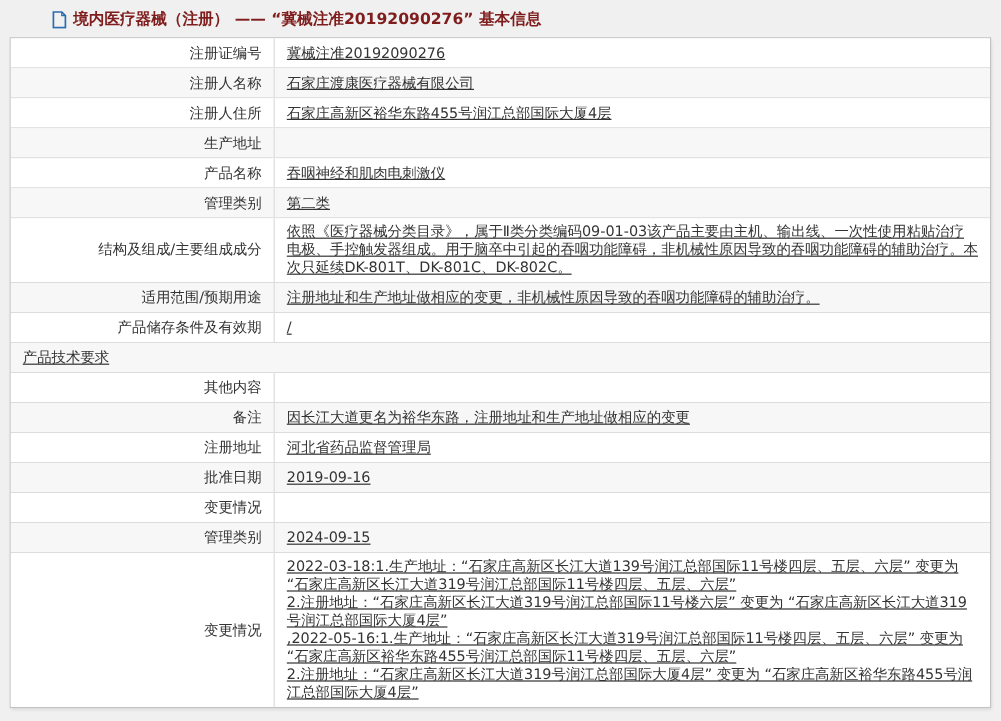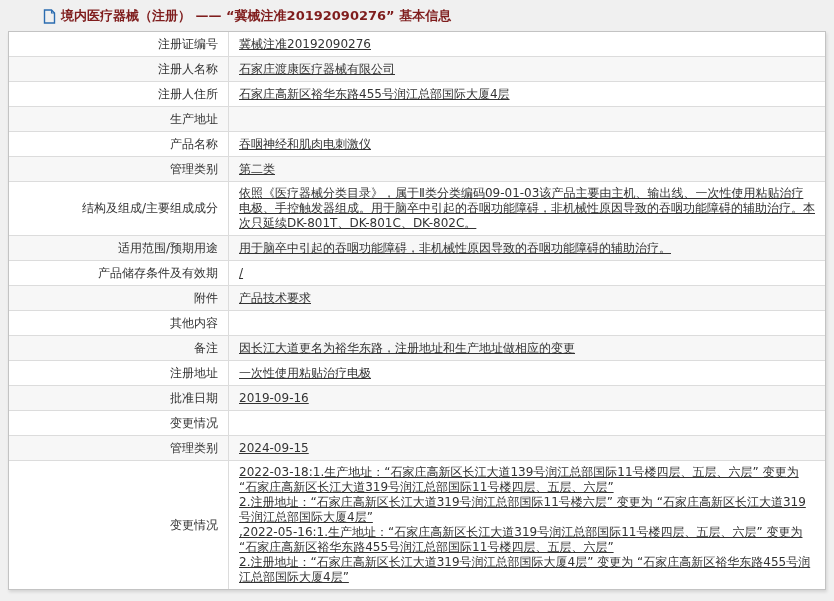--- a/index.html
+++ b/index.html
@@ -97,33 +97,32 @@
   <div class="row">
     <div class="cell label">结构及组成/主要组成成分</div>
     <div class="cell value">
         <span class="val-text">依照《医疗器械分类目录》，属于Ⅱ类分类编码09-01-03该产品主要由主机、输出线、一次性使用粘贴治疗电极、手控触发器组成。用于脑卒中引起的吞咽功能障碍，非机械性原因导致的吞咽功能障碍的辅助治疗。本次只延续DK-801T、DK-801C、DK-802C。</span>
       </div>
   </div>
 
   <div class="row">
     <div class="cell label">适用范围/预期用途</div>
     <div class="cell value">
-        <span class="val-text">用于脑卒中引起的吞咽功能障碍，非机械性原因导致的吞咽功能障碍的辅助治疗。</span>
+        <span class="val-text">注册地址和生产地址做相应的变更，非机械性原因导致的吞咽功能障碍的辅助治疗。</span>
       </div>
   </div>
 
   <div class="row">
     <div class="cell label">产品储存条件及有效期</div>
     <div class="cell value">
         <span class="val-text">/</span>
       </div>
   </div>
 
   <div class="row">
-    <div class="cell label">附件</div>
     <div class="cell value">
         <span class="val-text">产品技术要求</span>
       </div>
   </div>
 
   <div class="row">
     <div class="cell label">其他内容</div>
     <div class="cell value">
         <span class="val-text"></span>
       </div>
@@ -132,21 +131,21 @@
   <div class="row">
     <div class="cell label">备注</div>
     <div class="cell value">
         <span class="val-text">因长江大道更名为裕华东路，注册地址和生产地址做相应的变更</span>
       </div>
   </div>
 
   <div class="row">
     <div class="cell label">注册地址</div>
     <div class="cell value">
-        <span class="val-text">一次性使用粘贴治疗电极</span>
+        <span class="val-text">河北省药品监督管理局</span>
       </div>
   </div>
 
   <div class="row">
     <div class="cell label">批准日期</div>
     <div class="cell value">
         <span class="val-text">2019-09-16</span>
       </div>
   </div>
 

